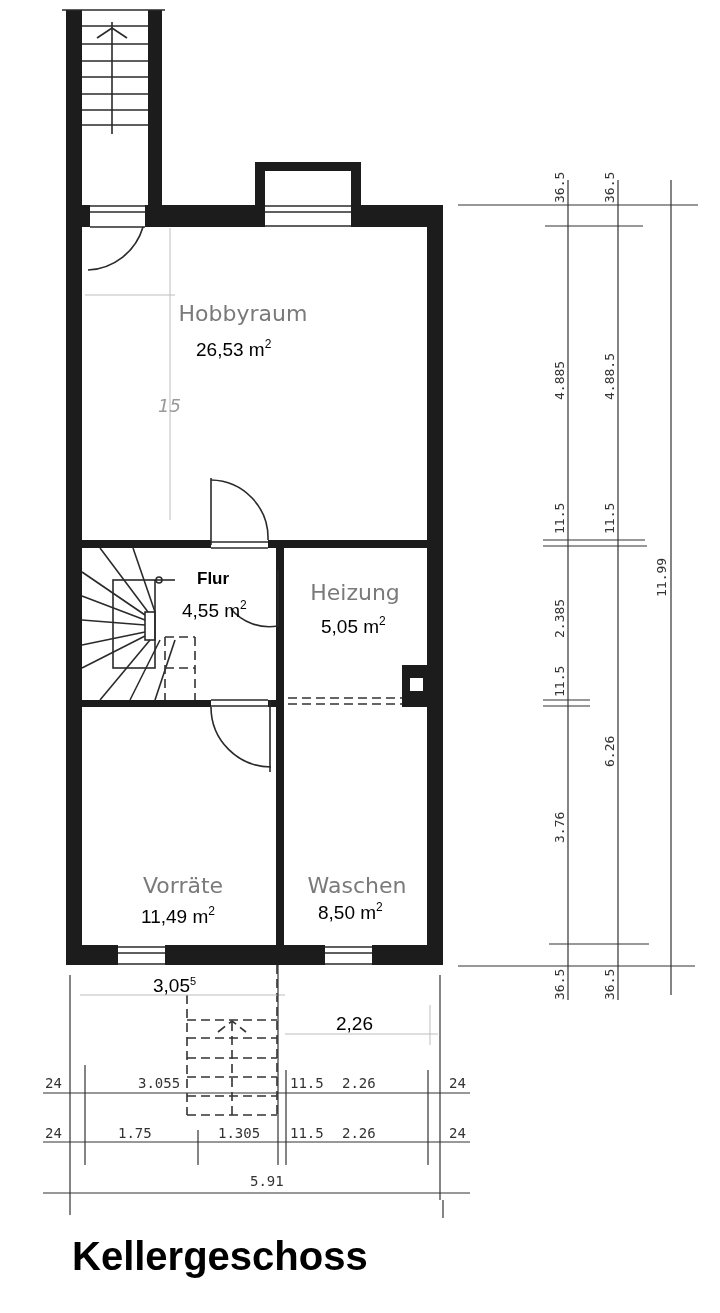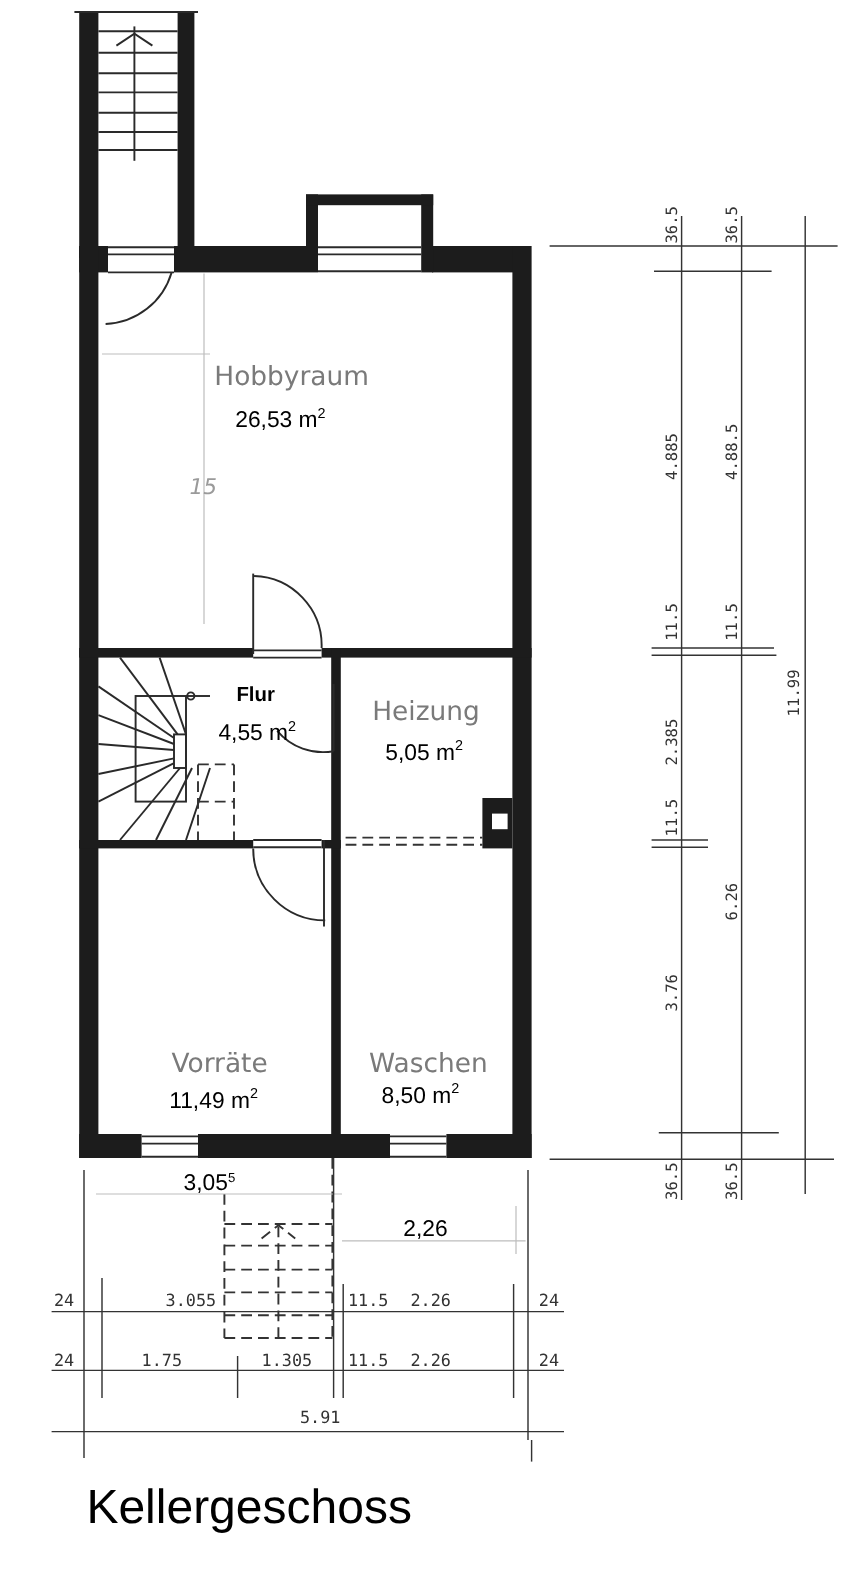--- a/index.html
+++ b/index.html
@@ -8,21 +8,21 @@
   .wall { fill:#1c1c1c; }
   .thin { stroke:#2a2a2a; stroke-width:1.6; fill:none; }
   .dim { stroke:#333; stroke-width:1.2; fill:none; }
   .faint { stroke:#bdbdbd; stroke-width:1; fill:none; }
   .dash { stroke:#333; stroke-width:1.6; fill:none; stroke-dasharray:9 5; }
   .room-name { font-family:"DejaVu Sans", sans-serif; fill:#7a7a7a; font-size:22px; }
   .area { font-family:"Liberation Sans", sans-serif; fill:#000; font-size:19px; }
   .flur { font-family:"Liberation Sans", sans-serif; font-weight:bold; fill:#000; font-size:17px; }
   .dimtxt { font-family:"DejaVu Sans Mono", monospace; fill:#333; font-size:14px; }
   .dimbig { font-family:"Liberation Sans", sans-serif; fill:#000; font-size:19px; }
-  .title { position:absolute; left:72px; top:1234px; font-family:"Liberation Sans", sans-serif; font-weight:normal; font-size:40px; color:#000; }
+  .title { position:absolute; left:72px; top:1234px; font-family:"Liberation Sans", sans-serif; font-weight:bold; font-size:40px; color:#000; }
 </style>
 </head>
 <body>
 
 <svg width="720" height="1313" viewBox="0 0 720 1313">
 
   <rect class="wall" x="66" y="10" width="16" height="205"></rect>
   <rect class="wall" x="148" y="10" width="14" height="205"></rect>
   <g>
     <line class="thin" x1="82" y1="26" x2="148" y2="26"></line>

